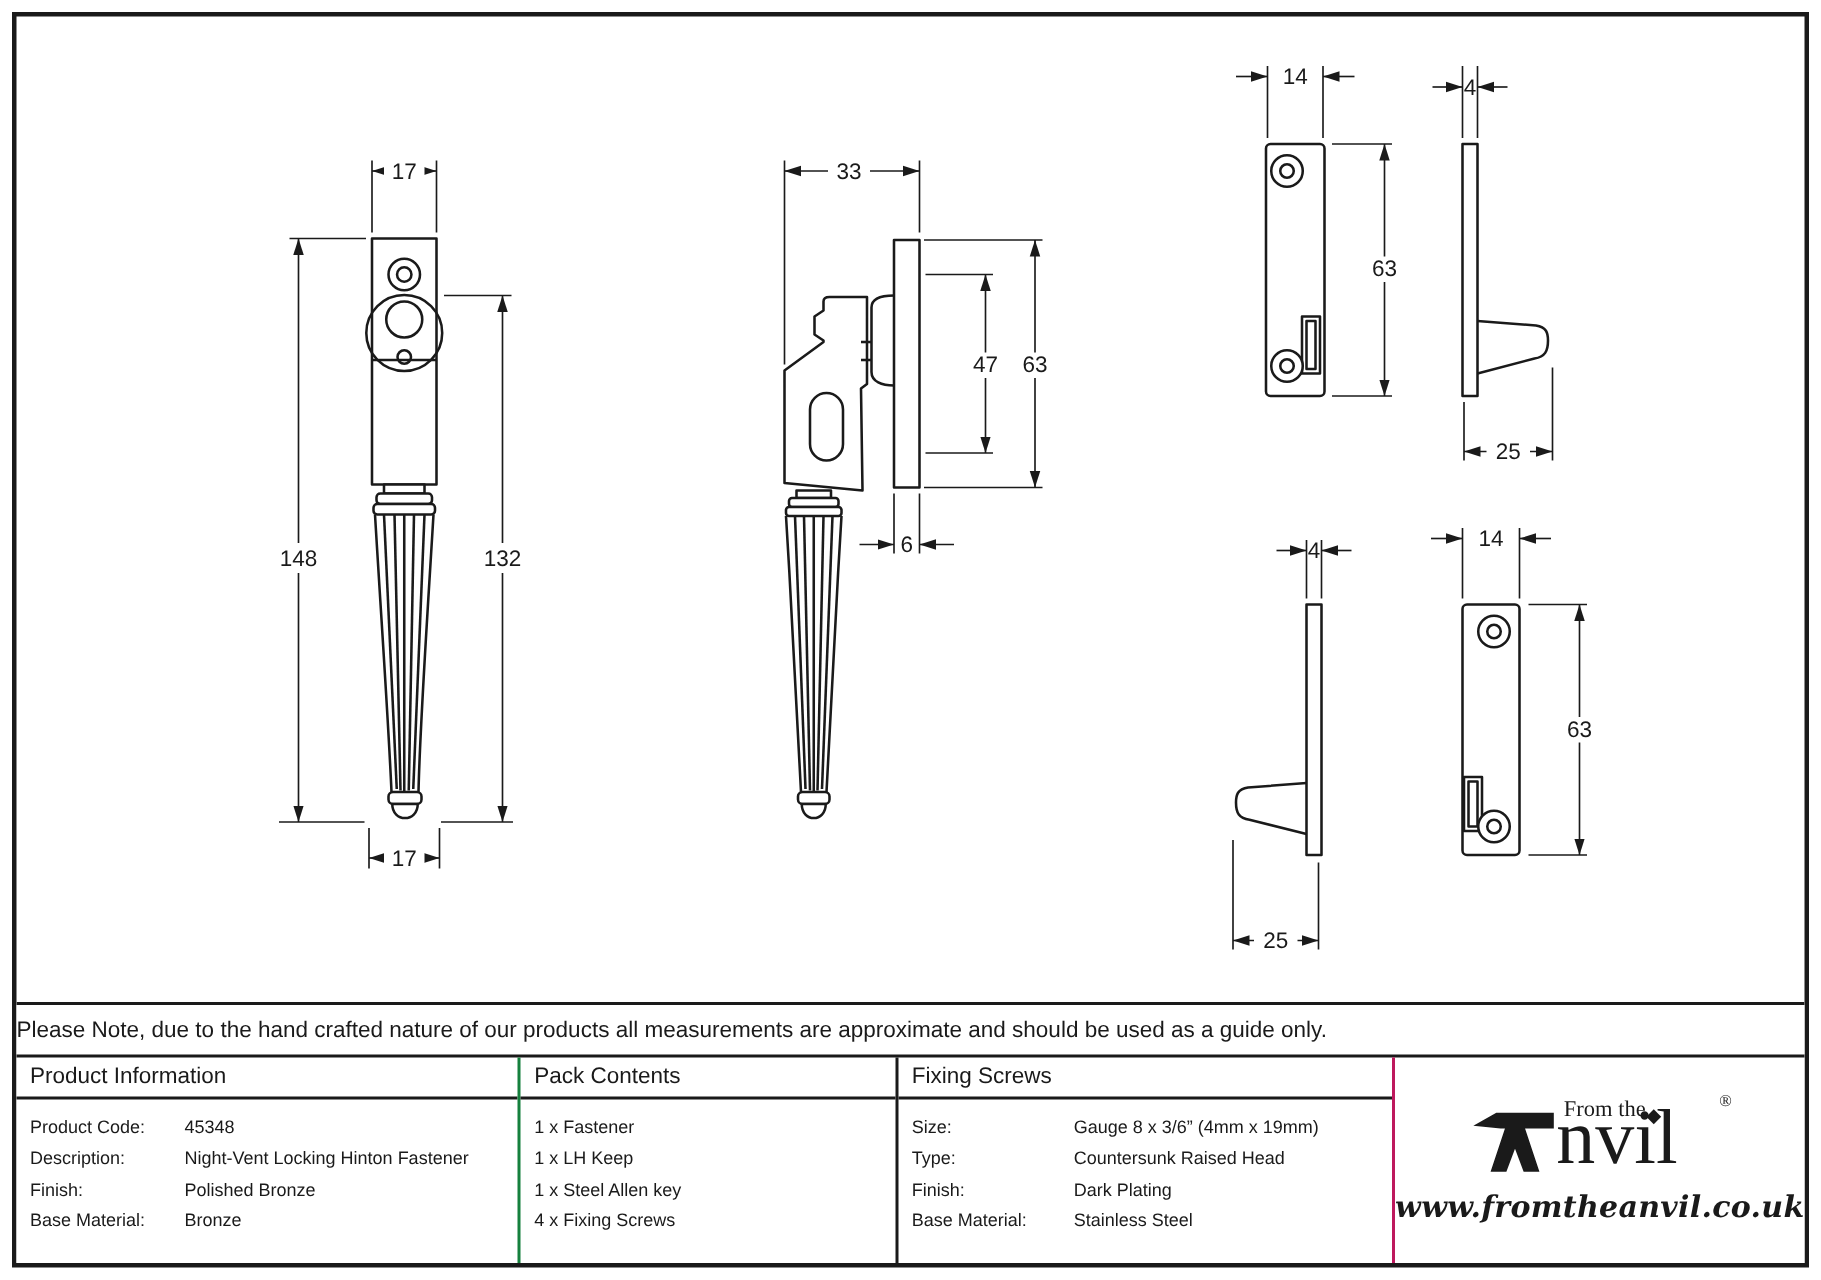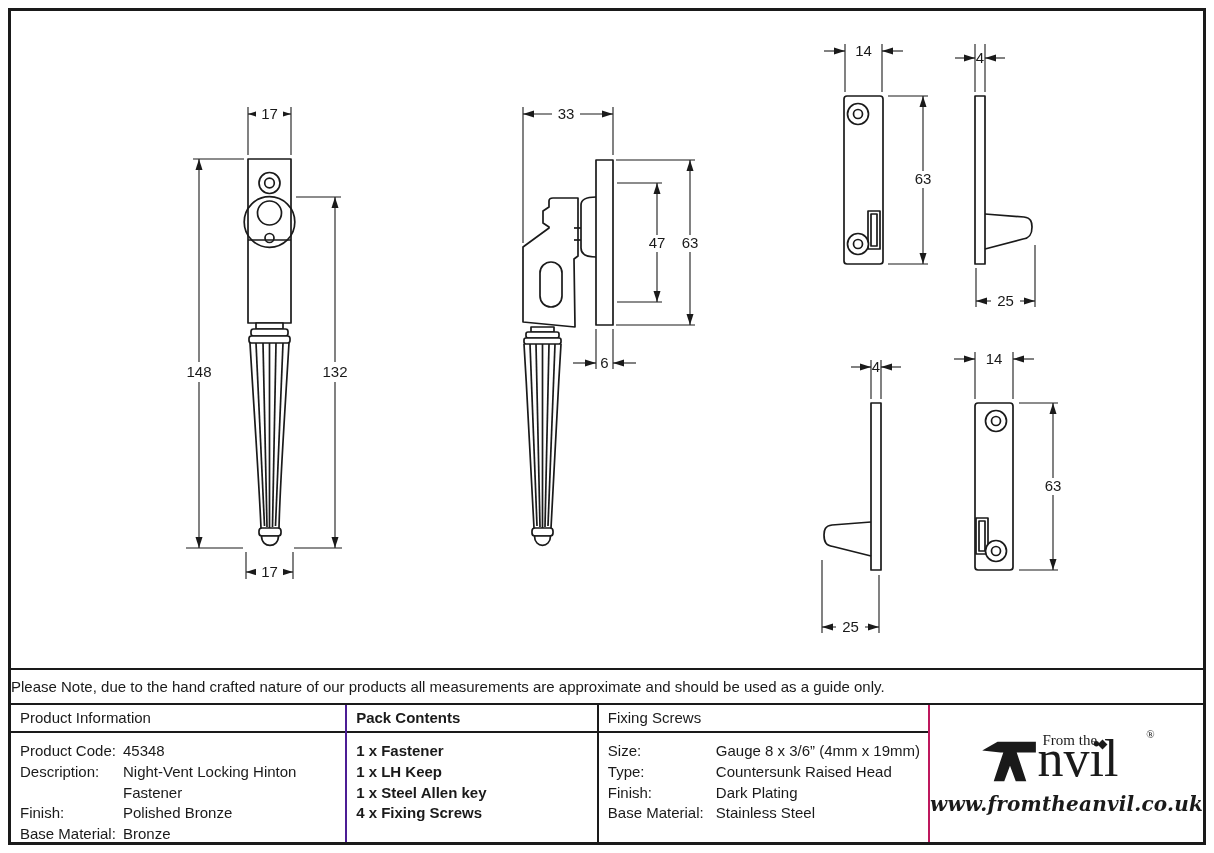--- a/index.html
+++ b/index.html
@@ -12,27 +12,27 @@
   
   .note-row{position:absolute;left:11px;right:11px;top:668px;height:33px;
             border-top:2px solid #1a1a1a;display:flex;align-items:center;
             padding-left:0;font-size:15px;background:#fff;}
 
   
   .info-table{position:absolute;left:11px;right:11px;top:703px;bottom:11px;
               border-top:2px solid #1a1a1a;display:flex;background:#fff;}
   .col{box-sizing:border-box;}
   .col.c1{width:340px;}
-  .col.c2{width:256px;border-left:2px solid #4c1d95;font-weight:bold;}
+  .col.c2{width:256px;border-left:2px solid #15803d;}
   .col.c3{width:337px;border-left:2px solid #1a1a1a;}
   .col.c4{flex:1;border-left:2px solid #be185d;display:flex;flex-direction:column;
           align-items:center;justify-content:center;}
   .cell-header{height:26px;line-height:26px;border-bottom:2px solid #1a1a1a;
                padding-left:9px;font-size:15px;}
-  .cell-body{padding:8px 4px 0 9px;font-size:15px;}
+  .cell-body{padding:8px 4px 0 9px;font-size:12px;}
   .kv{display:grid;grid-template-columns:103px 1fr;line-height:20.8px;}
   .c3 .kv{grid-template-columns:108px 1fr;}
   .list-line{line-height:20.8px;}
 
   
   .logo-row{position:relative;width:172px;height:56px;}
   .anvil-svg{position:absolute;left:0;top:6px;width:58px;height:46px;}
   .from-the{position:absolute;left:62px;top:0;font-family:"Liberation Serif",serif;
             font-size:15px;white-space:nowrap;}
   .nvil{position:absolute;left:57px;top:2px;font-family:"Liberation Serif",serif;

